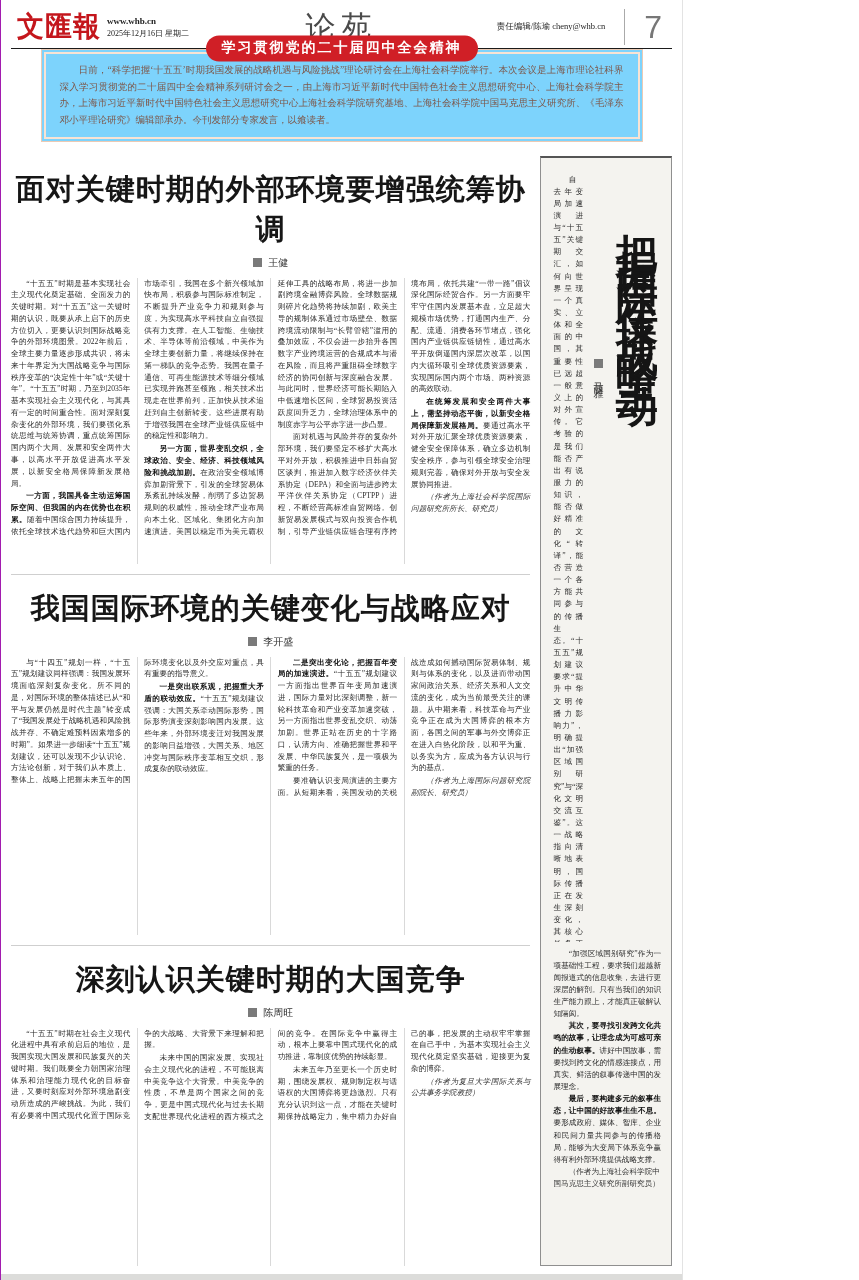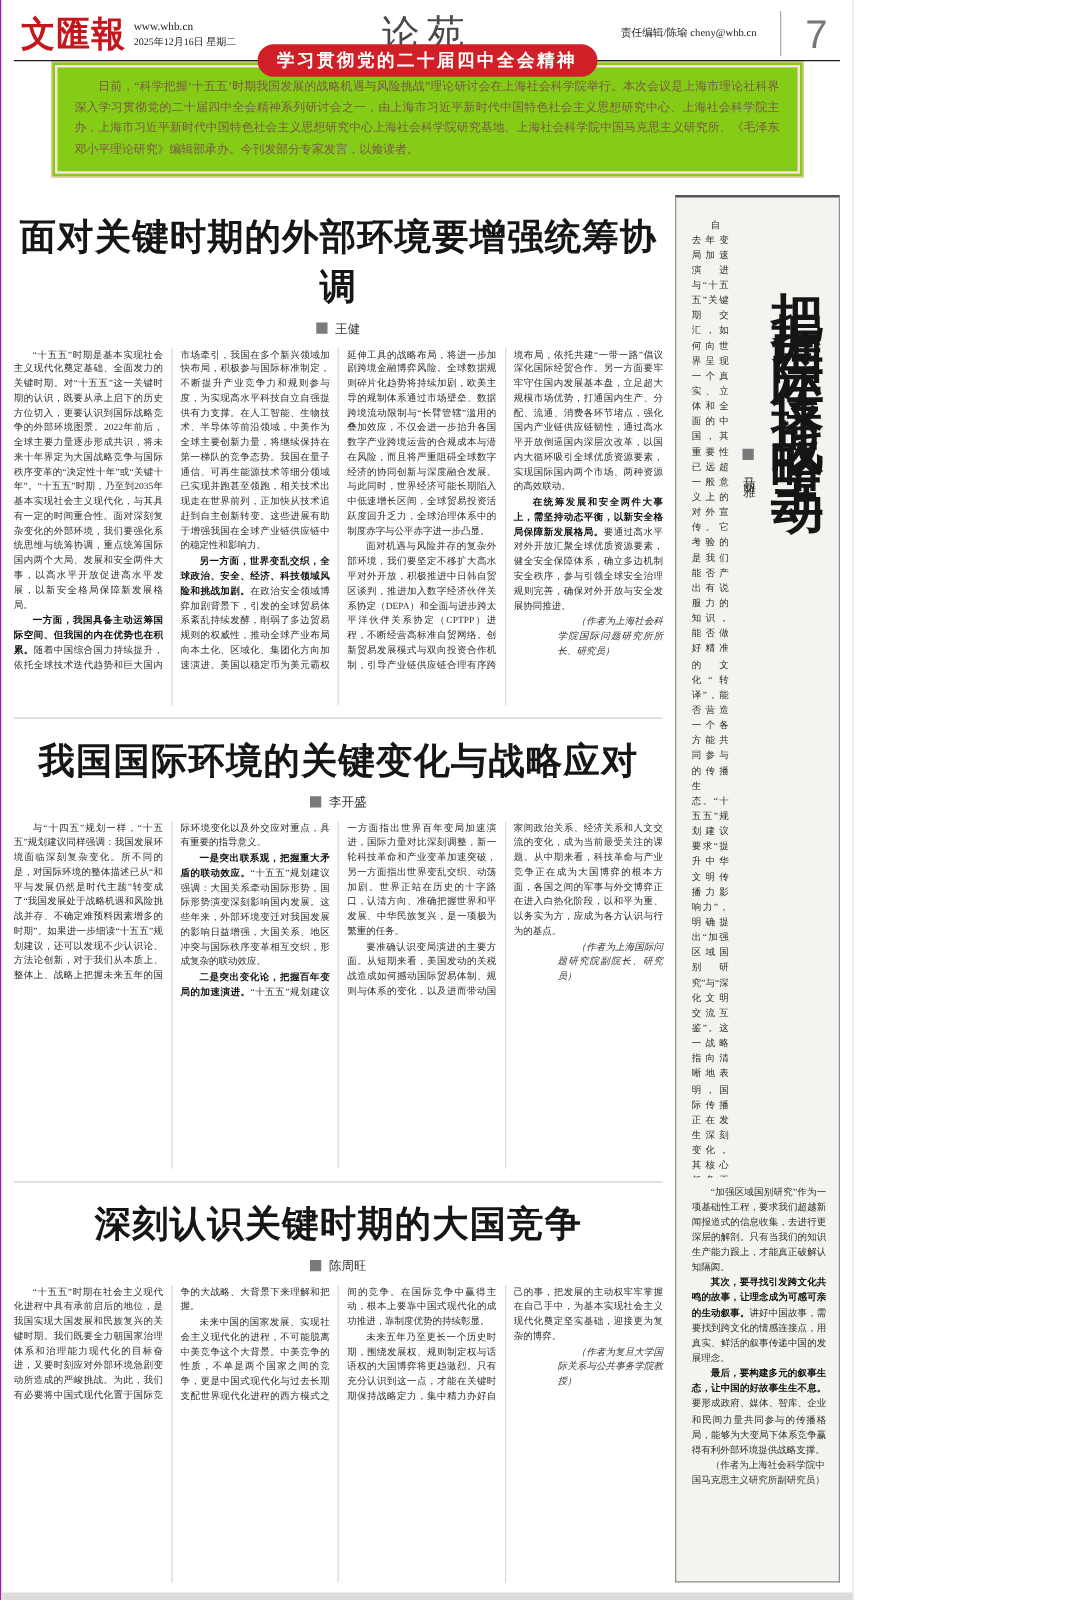--- a/index.html
+++ b/index.html
@@ -9,21 +9,21 @@
     font-family:"Liberation Serif","DejaVu Serif",serif;
     color:#222; position:relative;
   }
   .page { width:683px; height:1280px; border-left:1px solid #a21caf; border-right:1px solid #e3e3e3; position:relative; background:#fff; }
 
   
   .masthead-row { display:flex; align-items:center; padding:12px 16px 6px 16px; height:48px; }
   .masthead-left { display:flex; align-items:center; gap:6px; width:280px; }
   .logo { color:#c4161c; font-size:27px; font-weight:bold; letter-spacing:1px; font-family:"Liberation Serif",serif; transform:scaleY(1.05); }
   .pub-info { font-size:8px; color:#222; line-height:1.4; }
-  .pub-info .site { font-weight:normal; font-size:9px; }
+  .pub-info .site { font-weight:bold; font-size:9px; }
   .section-title { flex:1; text-align:center; font-size:30px; color:#4a4a4a; letter-spacing:6px; font-weight:normal;text-decoration:underline; }
   .masthead-right { width:280px; display:flex; align-items:center; justify-content:flex-end; gap:19px; }
   .editor-line { font-size:8.5px; color:#222; }
   .pg-divider { width:1px; height:36px; background:#aaa; }
   .page-num { font-size:32px; color:#777; font-family:"Liberation Sans",sans-serif; padding-right:4px; }
 
   
   .top-rule { border-top:1.5px solid #1b1b1b; margin:0 10px; position:relative; }
   .banner {
     position:absolute; left:50%; top:0; transform:translate(-50%,-52%);
@@ -33,21 +33,21 @@
 
   
   .headline {
     text-align:center; font-family:"Liberation Sans","DejaVu Sans",sans-serif;
     font-size:40px; font-weight:900; color:#111; letter-spacing:1px;
     margin:28px 10px 14px 10px; line-height:1.1;
   }
 
   
   .intro-box {
-    width:602px; margin:0 auto 14px auto; background:#84cc16;
+    width:602px; margin:0 auto 14px auto; background:#7dd3fc;
     border:1px solid #eccab4; outline:2px solid #f8e3d4; outline-offset:-5px;
     padding:12px 18px;
   }
   .intro-box p {
     font-size:9.5px; line-height:1.75; color:#7d5648; text-align:justify; text-indent:2em;
   }
 
   
   .content { display:flex; gap:10px; padding:0 10px 8px 10px; align-items:stretch; }
   .main-col { width:650px; }
@@ -60,21 +60,21 @@
   }
   .byline { text-align:center; font-size:10px; color:#333; margin-bottom:8px; }
   .byline-square { display:inline-block; width:9px; height:9px; background:#7a7a7a; margin-right:6px; vertical-align:-1px; }
 
   .article-body {
     column-count:4; column-gap:14px; column-rule:1px solid #d9d9d9;
     font-size:7.6px; line-height:1.55; text-align:justify; color:#2b2b2b;
   }
   .article-body p { text-indent:2em; margin-bottom:1px; }
   .article-body b { font-family:"Liberation Sans","DejaVu Sans",sans-serif; font-weight:bold; color:#111; }
-  .article-body .attribution, .attribution { text-indent:2em; color:#333; font-style:italic;margin-left:35px; }
+  .article-body .attribution, .attribution { text-indent:2em; color:#333; font-style:italic; }
   .body-1 { min-height:286px; }
   .body-2 { min-height:278px; }
   .body-3 { min-height:238px; }
 
   
   .sidebar { flex:1; }
   .sidebar-inner {
     border:1px solid #8f8f8f; border-top:2px solid #555; background:#f4f3ef;
     height:100%; padding:16px 10px 12px 12px; display:flex; flex-direction:column;
   }

